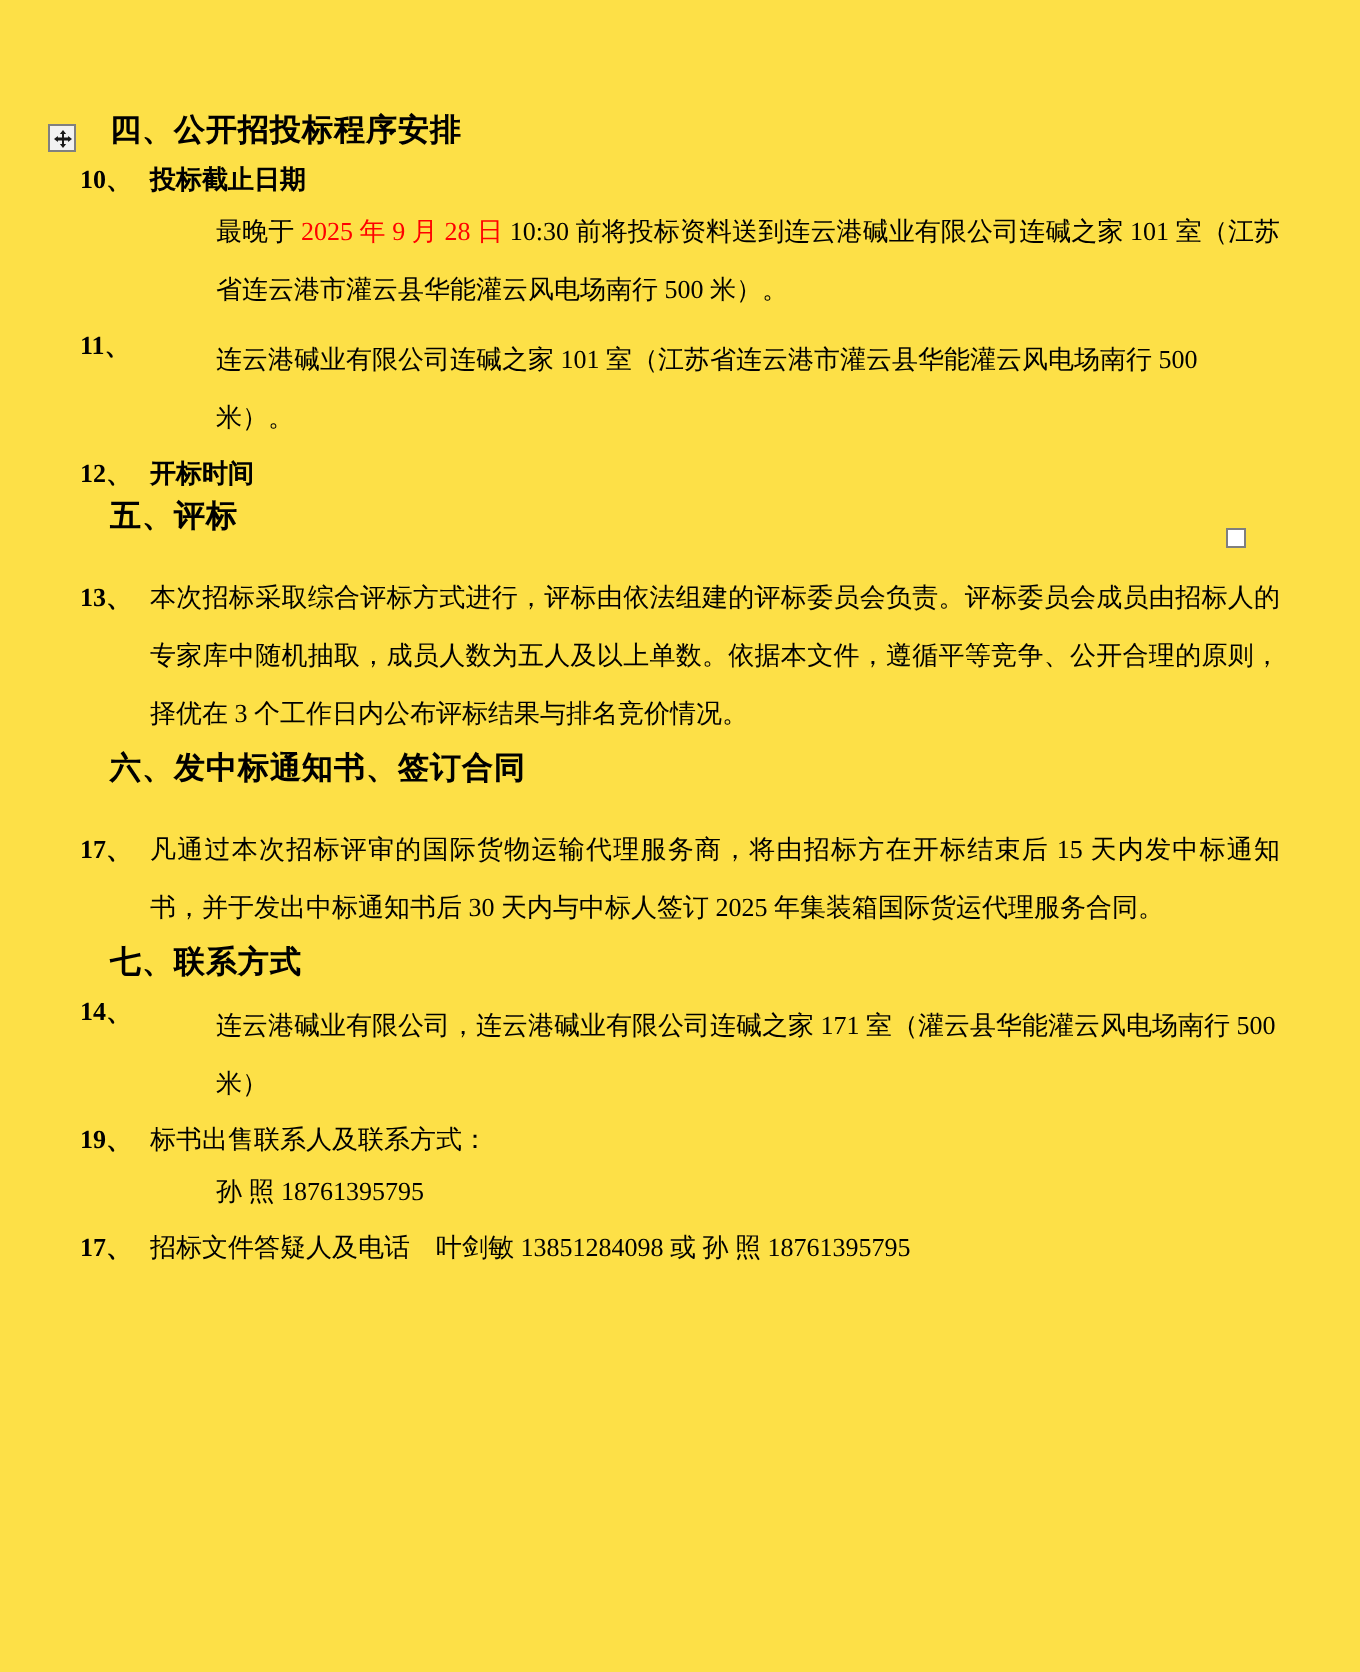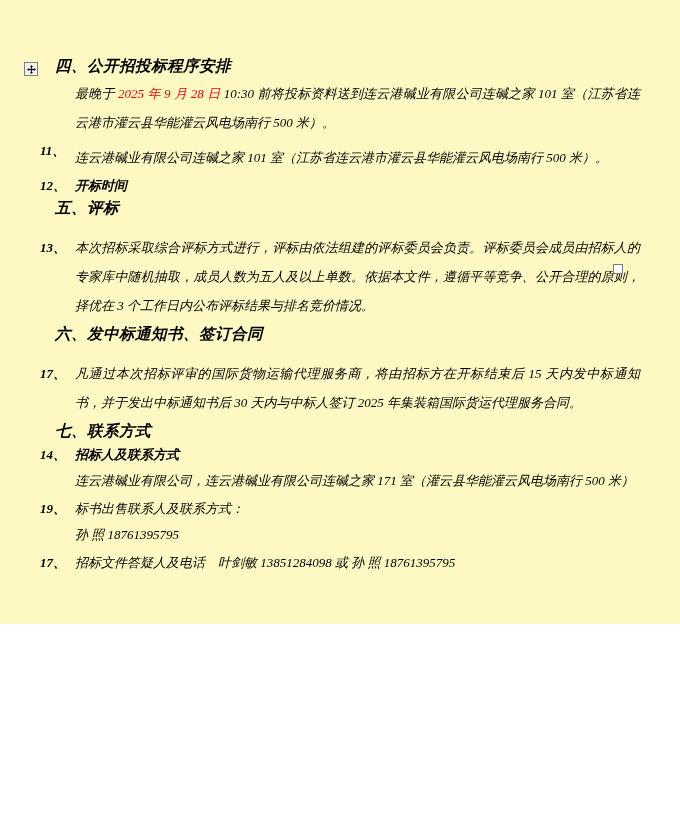--- a/index.html
+++ b/index.html
@@ -4,24 +4,23 @@
 <style>
   html, body { margin: 0; padding: 0; }
   body {
     width: 680px; height: 836px;
     background: #ffffff;
     font-family: "Liberation Serif", "DejaVu Serif", serif;
     color: #000000;
   }
   .page {
     position: relative;
-    width: 680px; height: 624px;
-    background: #fef9c3;
+    width: 680px; height: 836px;
+    background: #fde047;
     overflow: hidden;
-    font-style: italic;
   }
   .doc {
     position: absolute;
     top: 56px; left: 0; right: 0;
   }
   .h {
     font-size: 15.5px;
     line-height: 20px;
     font-weight: bold;
     margin: 4px 40px 0 55px;
@@ -36,21 +35,21 @@
     font-size: 13px; line-height: 16px;
   }
   .item.numpara .num { line-height: 29px; }
   .item .content {
     margin: 0 40px 0 75px;
     font-size: 13px; line-height: 16px;
   }
   .item.numpara .content { line-height: 29px; }
   .item .content.bold { font-weight: bold; }
   .p {
-    margin: 3px 40px 0 75px;
+    margin: 3px 40px 0 108px;
     font-size: 13px; line-height: 29px;
   }
   .justify { text-align: justify; text-justify: inter-ideograph; }
   .red { color: #ff0000; }
   .move-handle {
     position: absolute; left: 24px; top: 62px;
     width: 12px; height: 12px;
     border: 1px solid #808080;
     background: #f2f2f2;
     display: flex; align-items: center; justify-content: center;
@@ -72,20 +71,24 @@
   <div class="move-handle">
     <span style="display:flex;">
       <svg width="9" height="9" viewBox="0 0 11 11" xmlns="http://www.w3.org/2000/svg">
         <path d="M5.5 0 L7.4 2.4 H6.1 V4.6 H8.6 V3.6 L11 5.5 L8.6 7.4 V6.4 H6.1 V8.6 H7.4 L5.5 11 L3.6 8.6 H4.9 V6.4 H2.4 V7.4 L0 5.5 L2.4 3.6 V4.6 H4.9 V2.4 H3.6 Z" fill="#1a1a1a"></path>
       </svg>
     </span>
   </div>
 
   <div class="doc">
       <div class="h">四、公开招投标程序安排</div>
+      <div class="item">
+        <span class="num">10、</span>
+        <div class="content bold"><span>投标截止日期</span></div>
+      </div>
       <div class="p justify"><span>最晚于 </span><span class="red">2025 年 9 月 28 日</span><span> 10:30 前将投标资料送到连云港碱业有限公司连碱之家 101 室（江苏省连云港市灌云县华能灌云风电场南行 500 米）。</span></div>
       <div class="item">
         <span class="num">11、</span>
       </div>
       <div class="p"><span>连云港碱业有限公司连碱之家 101 室（江苏省连云港市灌云县华能灌云风电场南行 500 米）。</span></div>
       <div class="item">
         <span class="num">12、</span>
         <div class="content bold"><span>开标时间</span></div>
       </div>
       <div class="h">五、评标</div>
@@ -94,21 +97,20 @@
         <div class="content justify"><span>本次招标采取综合评标方式进行，评标由依法组建的评标委员会负责。评标委员会成员由招标人的专家库中随机抽取，成员人数为五人及以上单数。依据本文件，遵循平等竞争、公开合理的原则，择优在 3 个工作日内公布评标结果与排名竞价情况。</span></div>
       </div>
       <div class="h">六、发中标通知书、签订合同</div>
       <div class="item numpara">
         <span class="num">17、</span>
         <div class="content justify"><span>凡通过本次招标评审的国际货物运输代理服务商，将由招标方在开标结束后 15 天内发中标通知书，并于发出中标通知书后 30 天内与中标人签订 2025 年集装箱国际货运代理服务合同。</span></div>
       </div>
       <div class="h">七、联系方式</div>
       <div class="item">
         <span class="num">14、</span>
-        <div class="content bold"><span>招标人及联系方式</span></div>
       </div>
       <div class="p"><span>连云港碱业有限公司，连云港碱业有限公司连碱之家 171 室（灌云县华能灌云风电场南行 500 米）</span></div>
       <div class="item">
         <span class="num">19、</span>
         <div class="content"><span>标书出售联系人及联系方式：</span></div>
       </div>
       <div class="p"><span>孙 照  18761395795</span></div>
       <div class="item">
         <span class="num">17、</span>
         <div class="content"><span>招标文件答疑人及电话　叶剑敏  13851284098 或 孙 照  18761395795</span></div>

